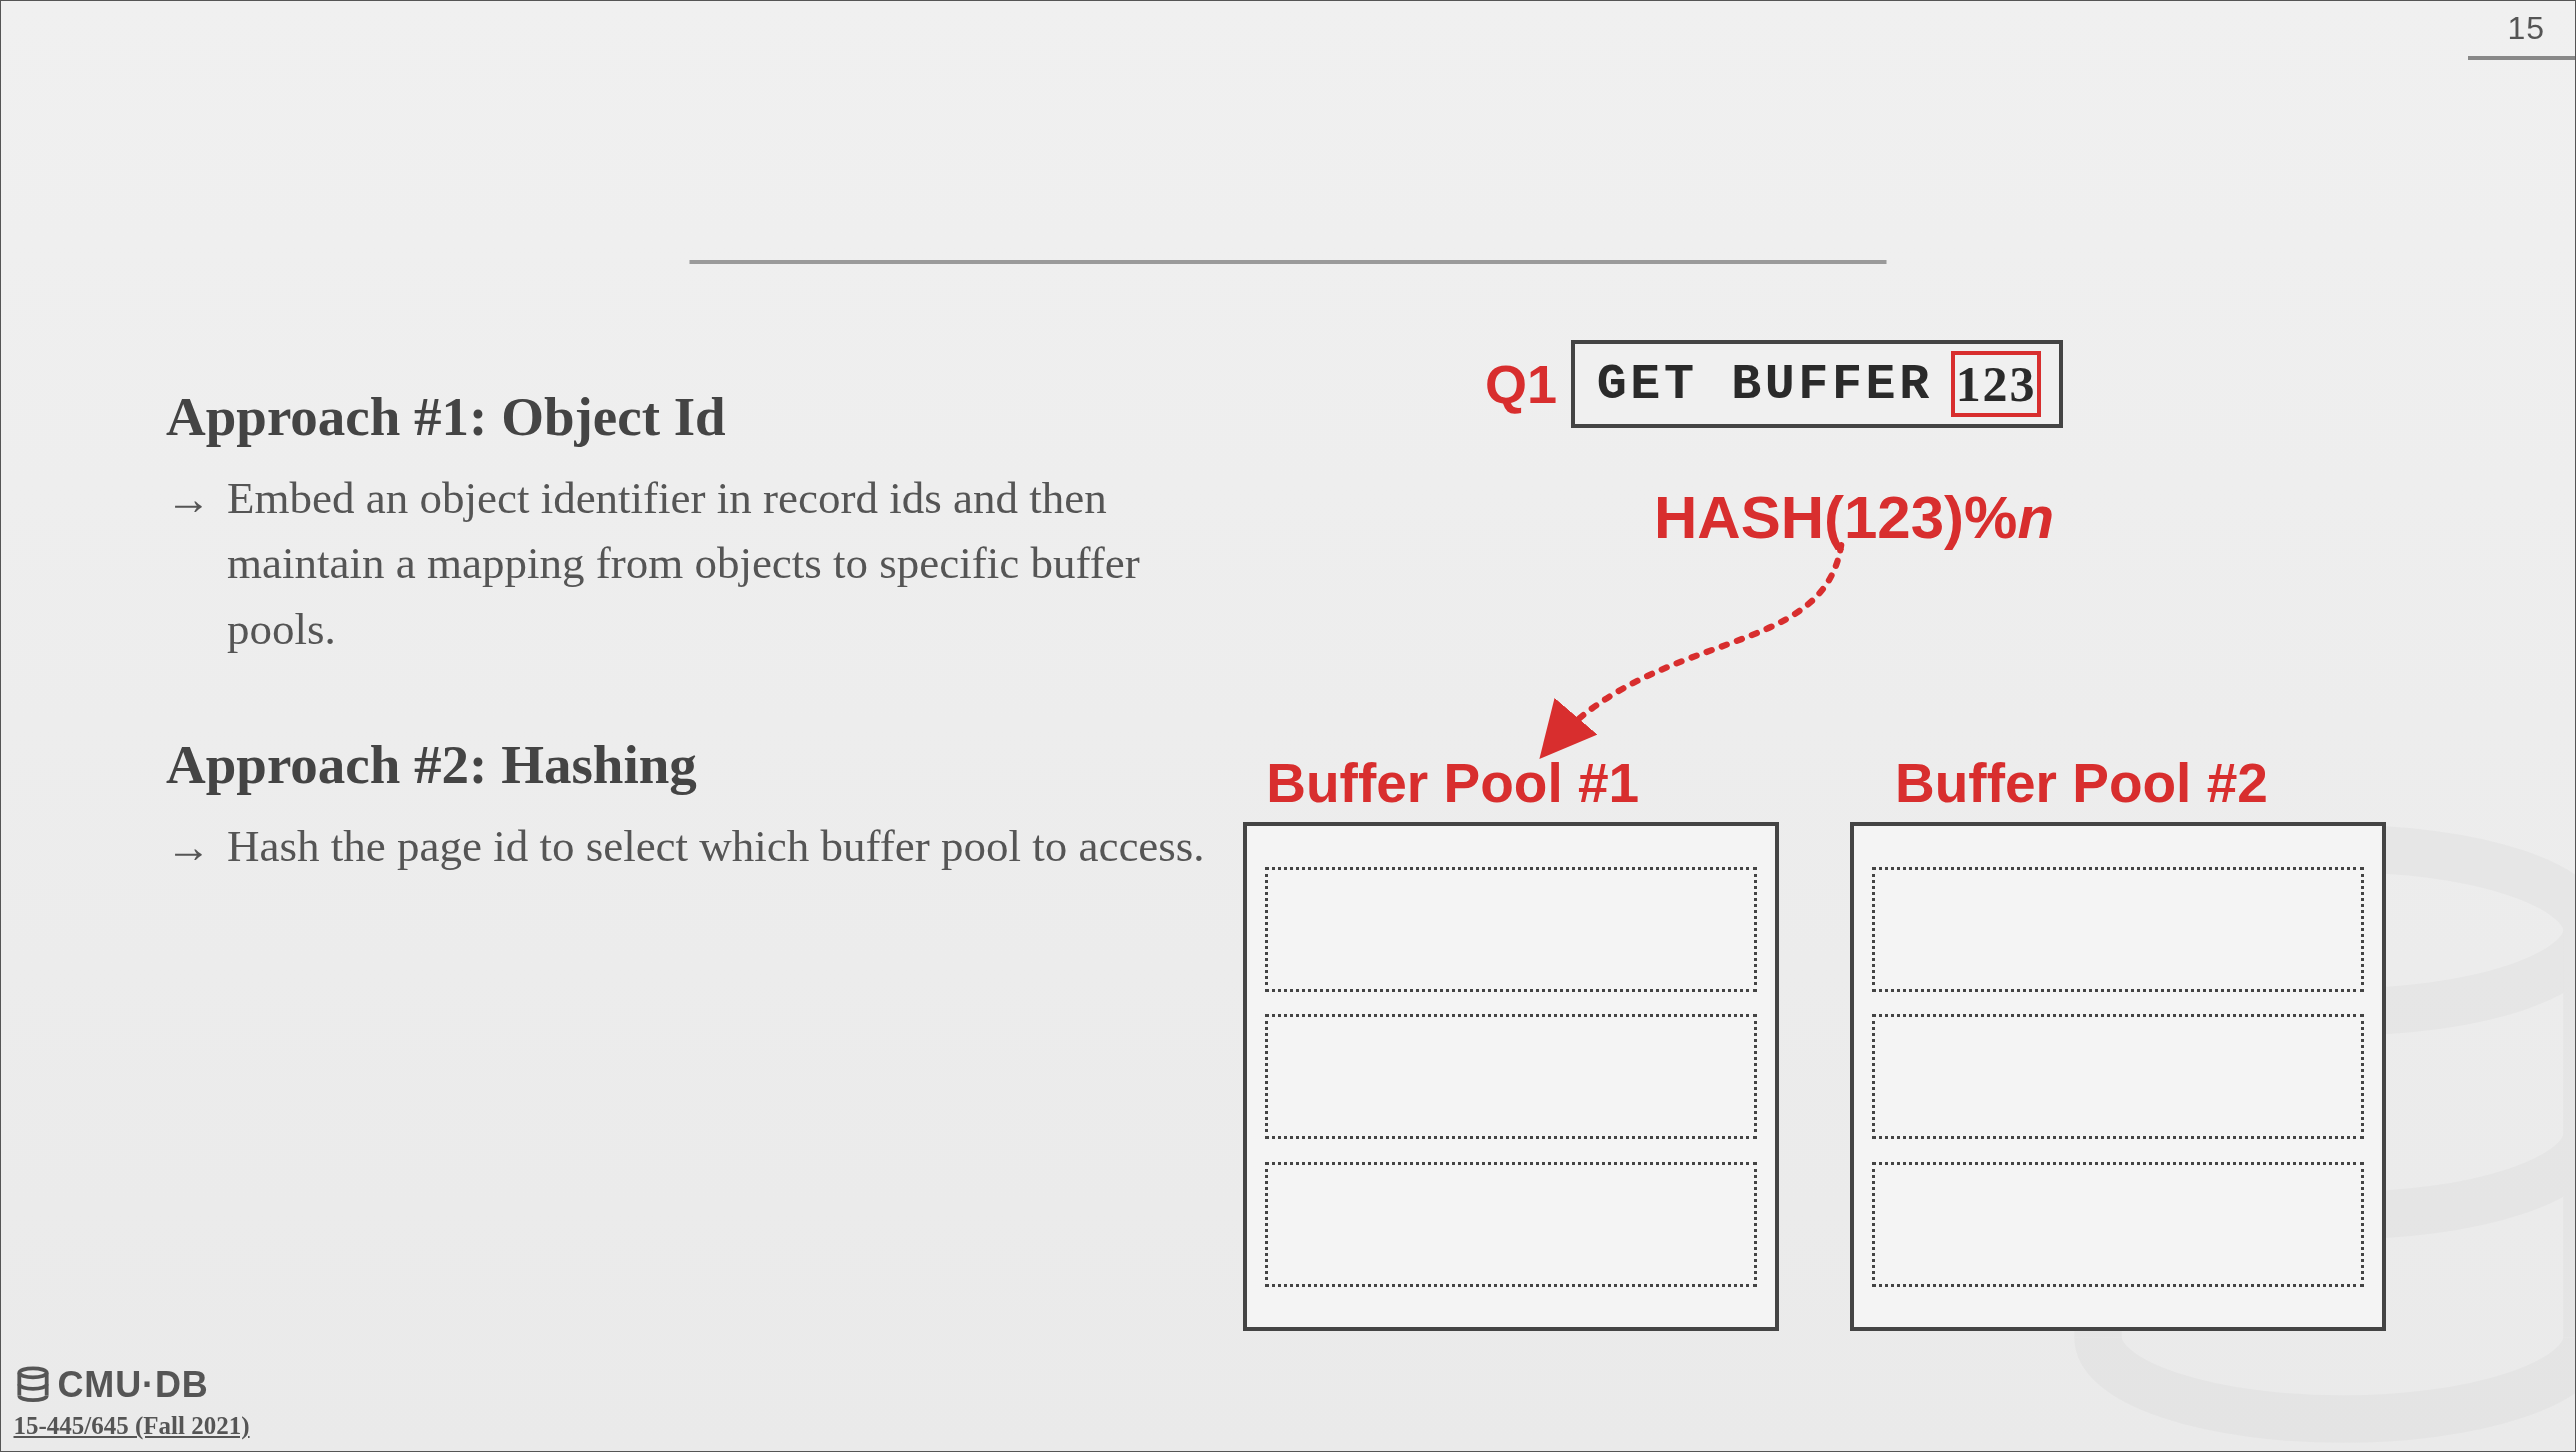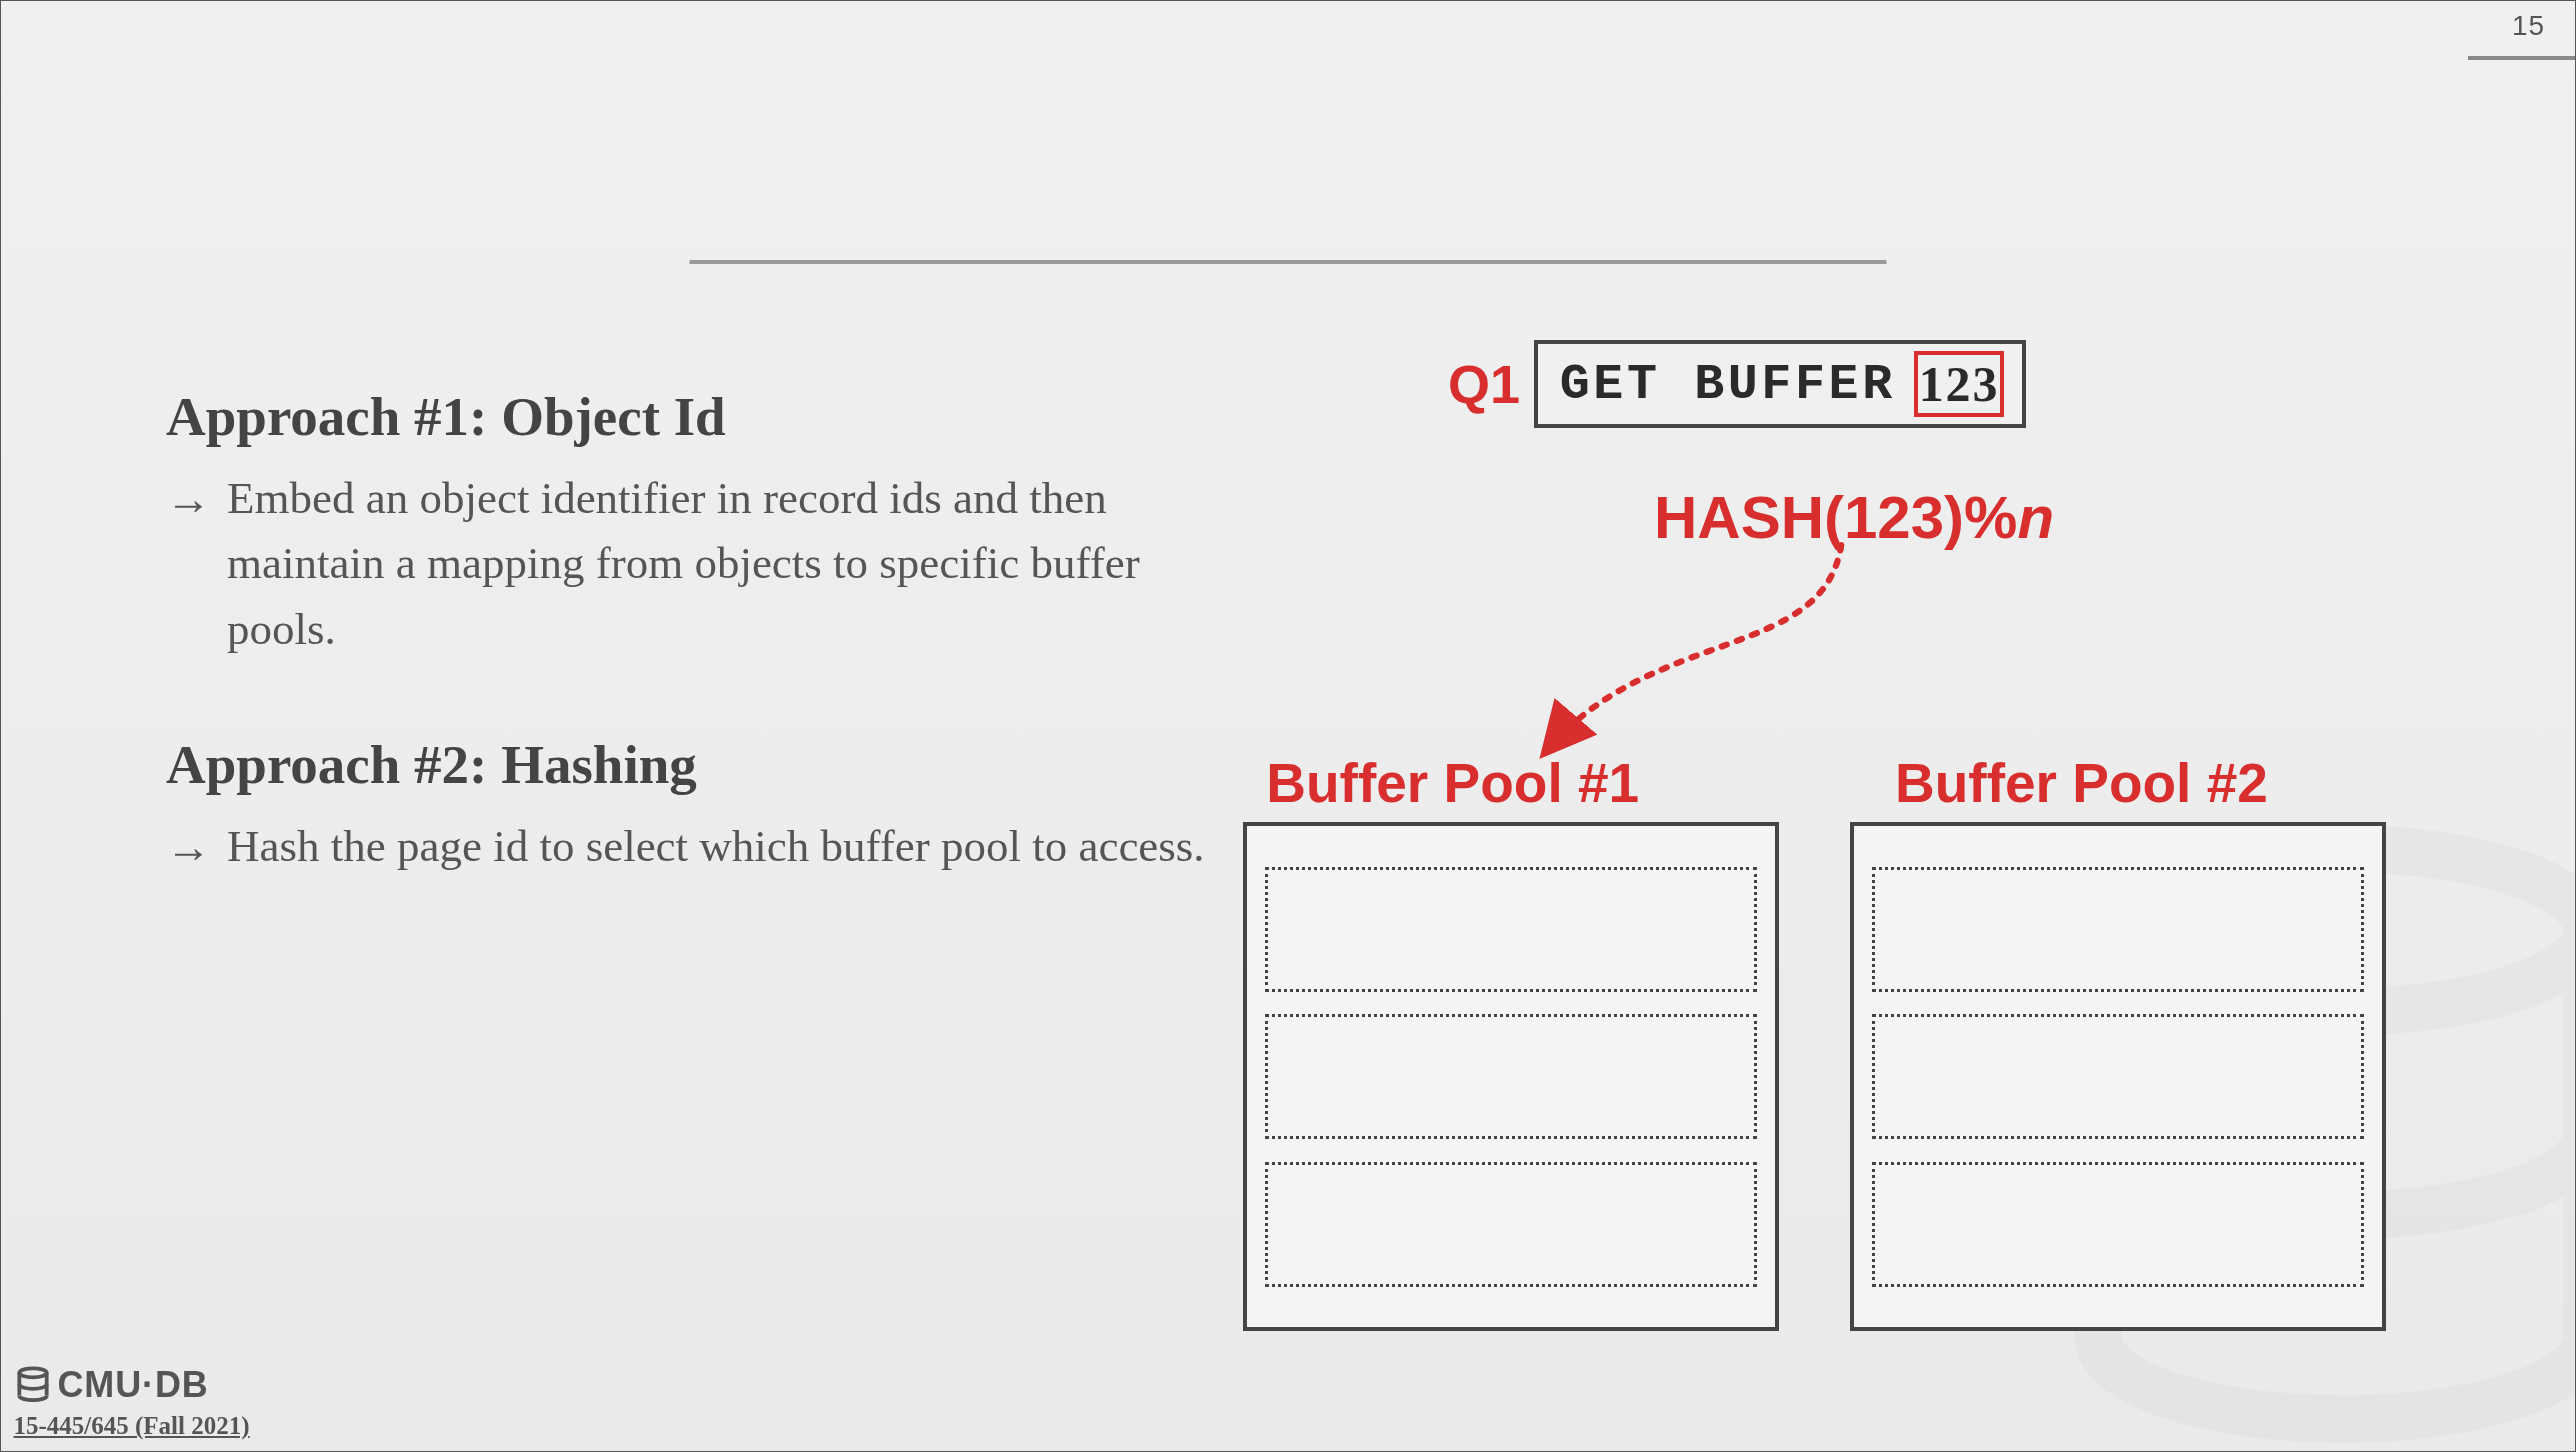--- a/index.html
+++ b/index.html
@@ -19,21 +19,21 @@
   .watermark {
     position: absolute;
     right: -107px; bottom: -36px;
     opacity: 0.18;
     z-index: 0;
   }
   .pagenum {
     position: absolute;
     top: 9px; right: 30px;
     font-family: Arial, Helvetica, sans-serif;
-    font-size: 28px;
+    font-size: 32px;
     color: #555;
     letter-spacing: 0.9px;
   }
   .pagenum-underline {
     position: absolute;
     top: 55px; right: 0;
     width: 107px;
     height: 3.6px;
     background: #888;
   }
@@ -87,20 +87,21 @@
     position: absolute;
     top: 0; left: 214px;
     display: flex; align-items: center;
     gap: 14.3px;
   }
   .q1-label {
     font-family: Arial, Helvetica, sans-serif;
     font-weight: 700;
     font-size: 54px;
     color: #d82e2e;
+    margin-left: 37px;
   }
   .q1-box {
     border: 4.5px solid #444;
     background: #f0f0f0;
     padding: 7.1px 18px 7.1px 21.4px;
     font-family: 'Courier New', Courier, monospace;
     font-weight: 700;
     font-size: 50px;
     letter-spacing: 3.6px;
     color: #2a2a2a;

